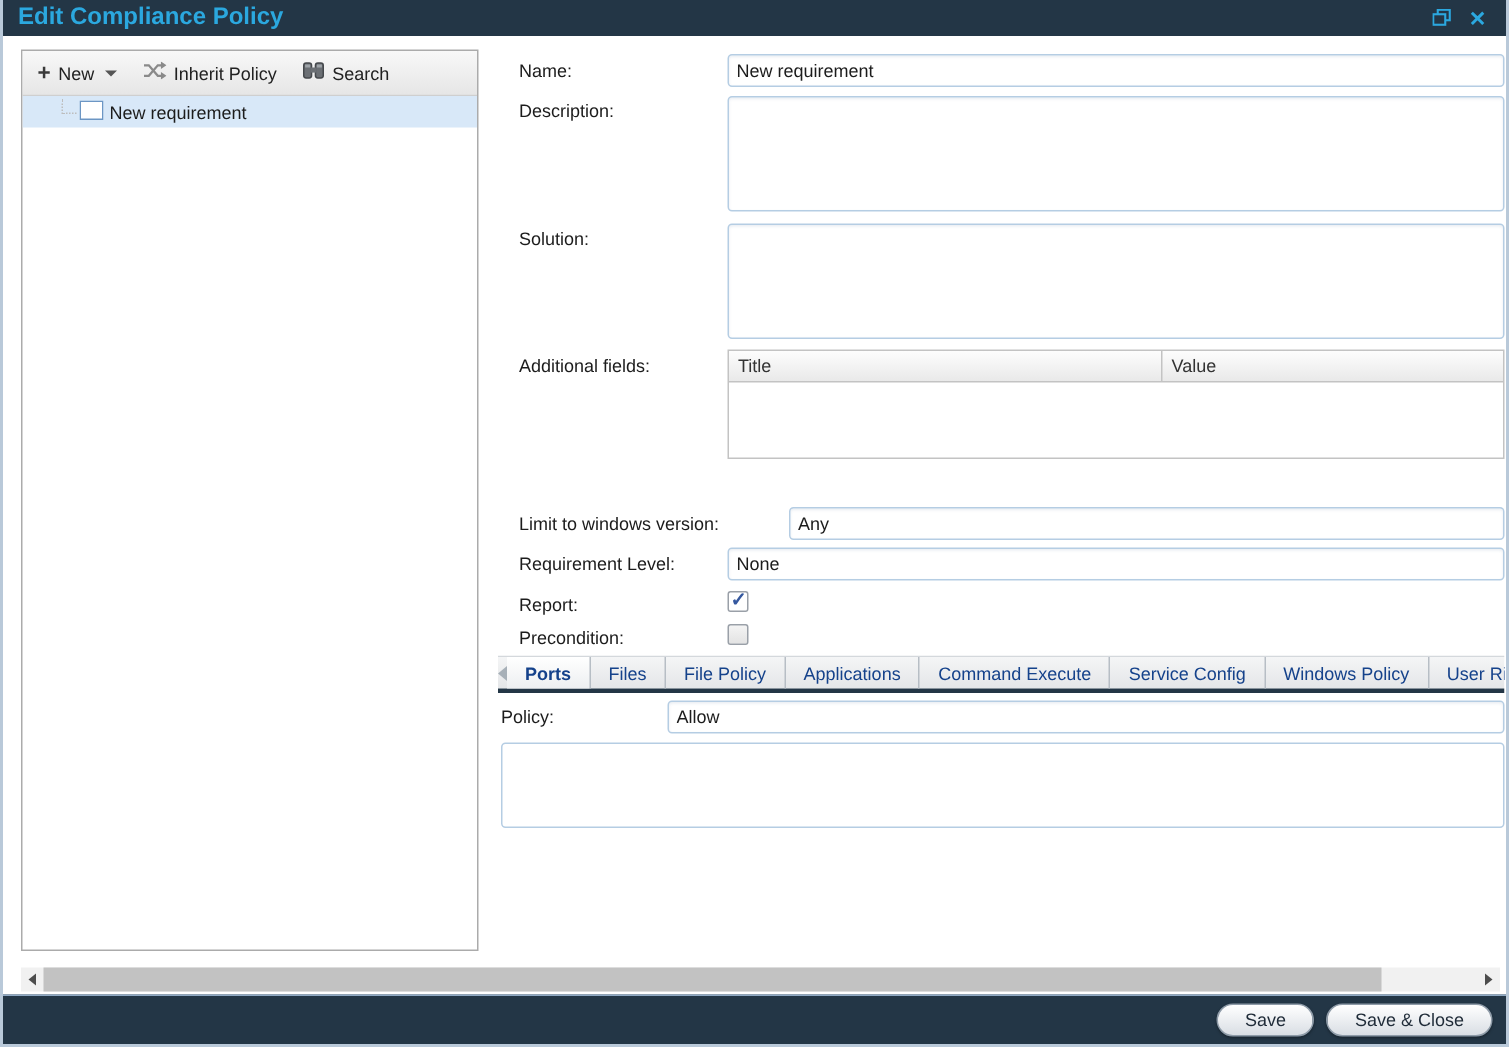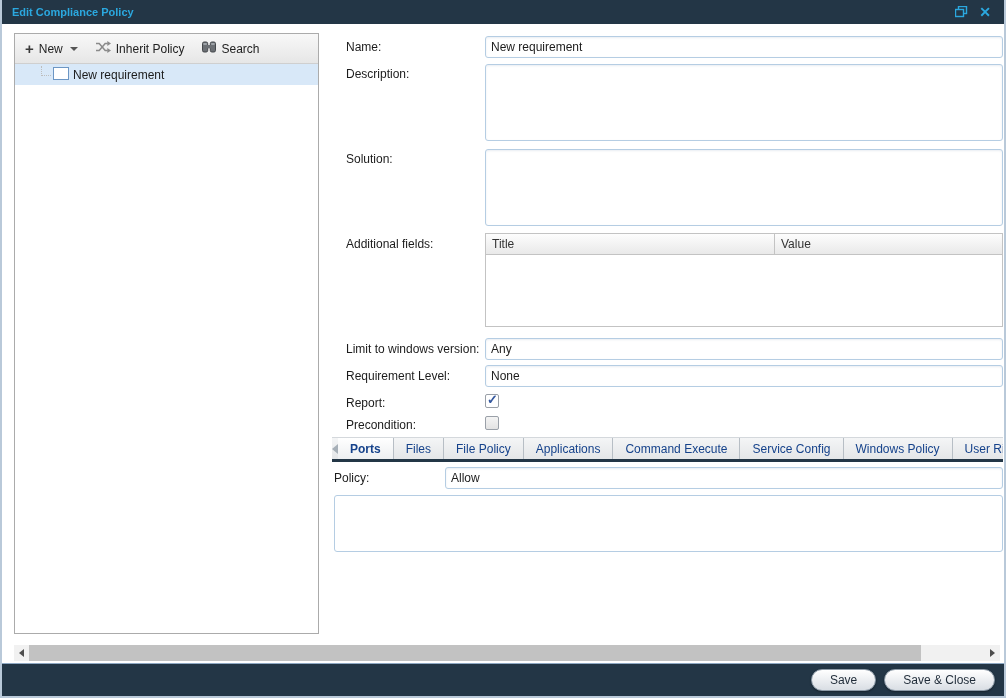--- a/index.html
+++ b/index.html
@@ -3,21 +3,21 @@
 <meta charset="utf-8">
 <style>
   * { margin:0; padding:0; box-sizing:border-box; }
   html,body { width:1006px; height:698px; background:#fff; font-family:"Liberation Sans", sans-serif; font-size:12px; color:#1c1c1c; }
   .abs { position:absolute; }
   #window { position:relative; width:1006px; height:698px; background:#fff;
             border-left:2px solid #B9C9D9; border-right:2px solid #B9C9D9; border-bottom:2px solid #B9C9D9; overflow:hidden; }
 
   
   #titlebar { left:0; top:0; right:0; height:24px; background:#233646; display:flex; align-items:center; padding:0 10px; }
-  #titlebar .title { color:#2BA8DF; font-weight:bold; font-size:11px; flex:1; }
+  #titlebar .title { color:#2BA8DF; font-weight:bold; font-size:16px; flex:1; }
   .win-btn { width:18px; height:16px; display:flex; align-items:center; justify-content:center; cursor:pointer; margin-left:6px; }
   .close-x { color:#2BA8DF; font-weight:bold; font-size:14px; line-height:14px; }
 
   
   #content { left:0; top:24px; right:0; height:639px; background:#fff; position:absolute; overflow:hidden; }
 
   
   #tree-panel { left:12px; top:9px; width:305px; height:601px; border:1px solid #ABABAB; background:#fff; overflow:hidden; }
   #tree-toolbar { height:30px; background:linear-gradient(#F8F8F8,#E6E6E6); border-bottom:1px solid #CFCFCF; display:flex; align-items:center; padding:0 8px; gap:14px; }
   .tb-btn { display:flex; align-items:center; gap:5px; cursor:pointer; color:#222; padding:3px 2px; }
@@ -32,21 +32,21 @@
 
   
   .form-label { position:absolute; left:344px; color:#1c1c1c; }
   .txt-input, .txt-area, .combo { position:absolute; left:483px; right:1px; border:1px solid #B5CDE3; border-radius:3px;
       background:#fff; font-family:"Liberation Sans", sans-serif; font-size:12px; color:#1c1c1c; padding:2px 5px;
       box-shadow:inset 0 1px 2px rgba(70,110,150,0.12); outline:none; }
   .txt-input, .combo { height:22px; }
   .txt-area { resize:none; }
 
   
-  #af-table { left:483px; right:1px; top:209px; height:94px; border:1px solid #C3C3C3; background:#fff; }
+  #af-table { left:483px; right:1px; top:209px; height:73px; border:1px solid #C3C3C3; background:#fff; }
   #af-header { display:flex; height:21px; background:linear-gradient(#FDFDFD,#E9E9E9); border-bottom:1px solid #C3C3C3; }
   .af-col { padding:3px 6px; color:#333; }
   .af-col.title { width:289px; border-right:1px solid #C3C3C3; }
   .af-col.value { flex:1; }
 
   
   .checkbox { position:absolute; left:483px; width:14px; height:14px; border:1px solid #9AA0A8; background:linear-gradient(#F4F4F4,#E3E3E3); border-radius:2px; cursor:pointer; }
   .checkbox.checked { background:#fff; }
   .checkbox.checked::after { content:"✓"; position:absolute; left:1px; top:-3px; font-size:13px; font-weight:bold; color:#35589F; }
 
@@ -153,21 +153,21 @@
     <textarea class="txt-area" style="top: 125px; height: 77px;"></textarea>
 
     <div id="af-table" class="abs">
       <div id="af-header">
         <span class="af-col title">Title</span>
         <span class="af-col value">Value</span>
       </div>
       <div></div>
     </div>
 
-    <input class="combo" style="top: 314px;" value="Any">
+    <input class="combo" style="top: 314px; margin-left: 41px;" value="Any">
     <input class="combo" style="top: 341px;" value="None">
 
     <span class="checkbox checked" style="top:370px"></span>
     <span class="checkbox" style="top:392px"></span>
 
     <div id="tabstrip" class="abs">
       <div id="tabstrip-inner">
         <span class="tab-scroll">
             <span class="arrow-left-gray"></span>
           </span>

